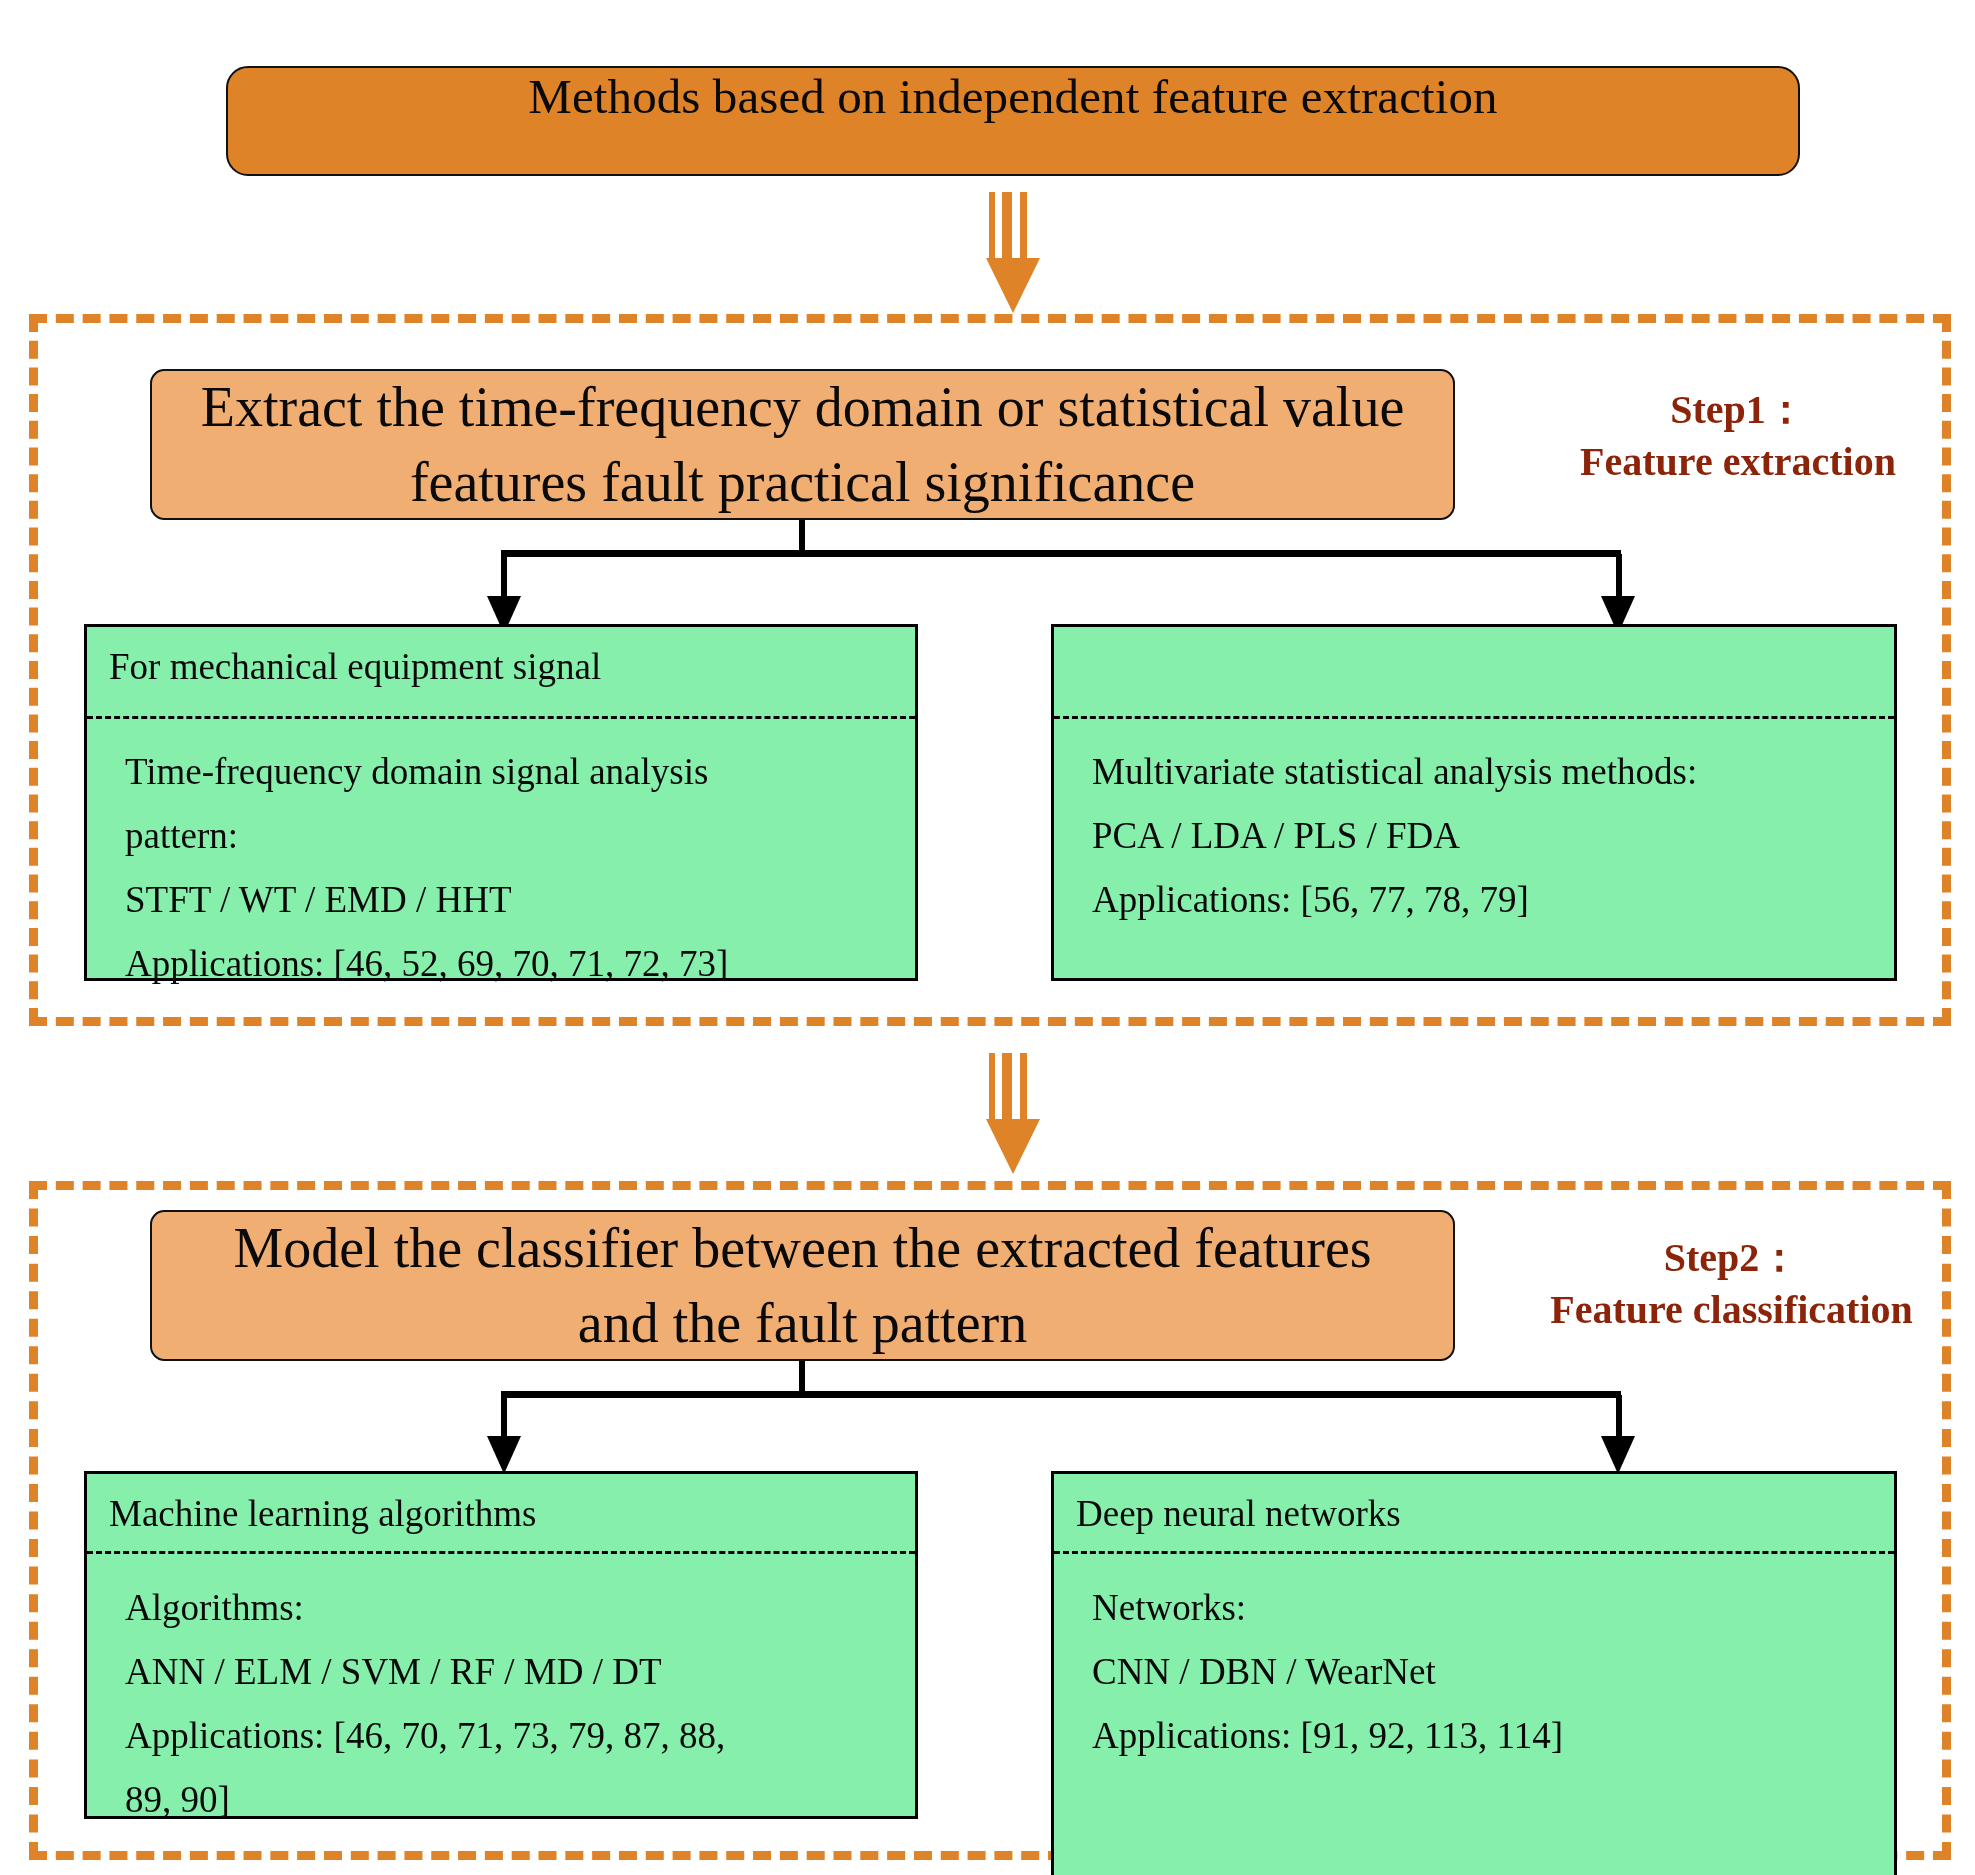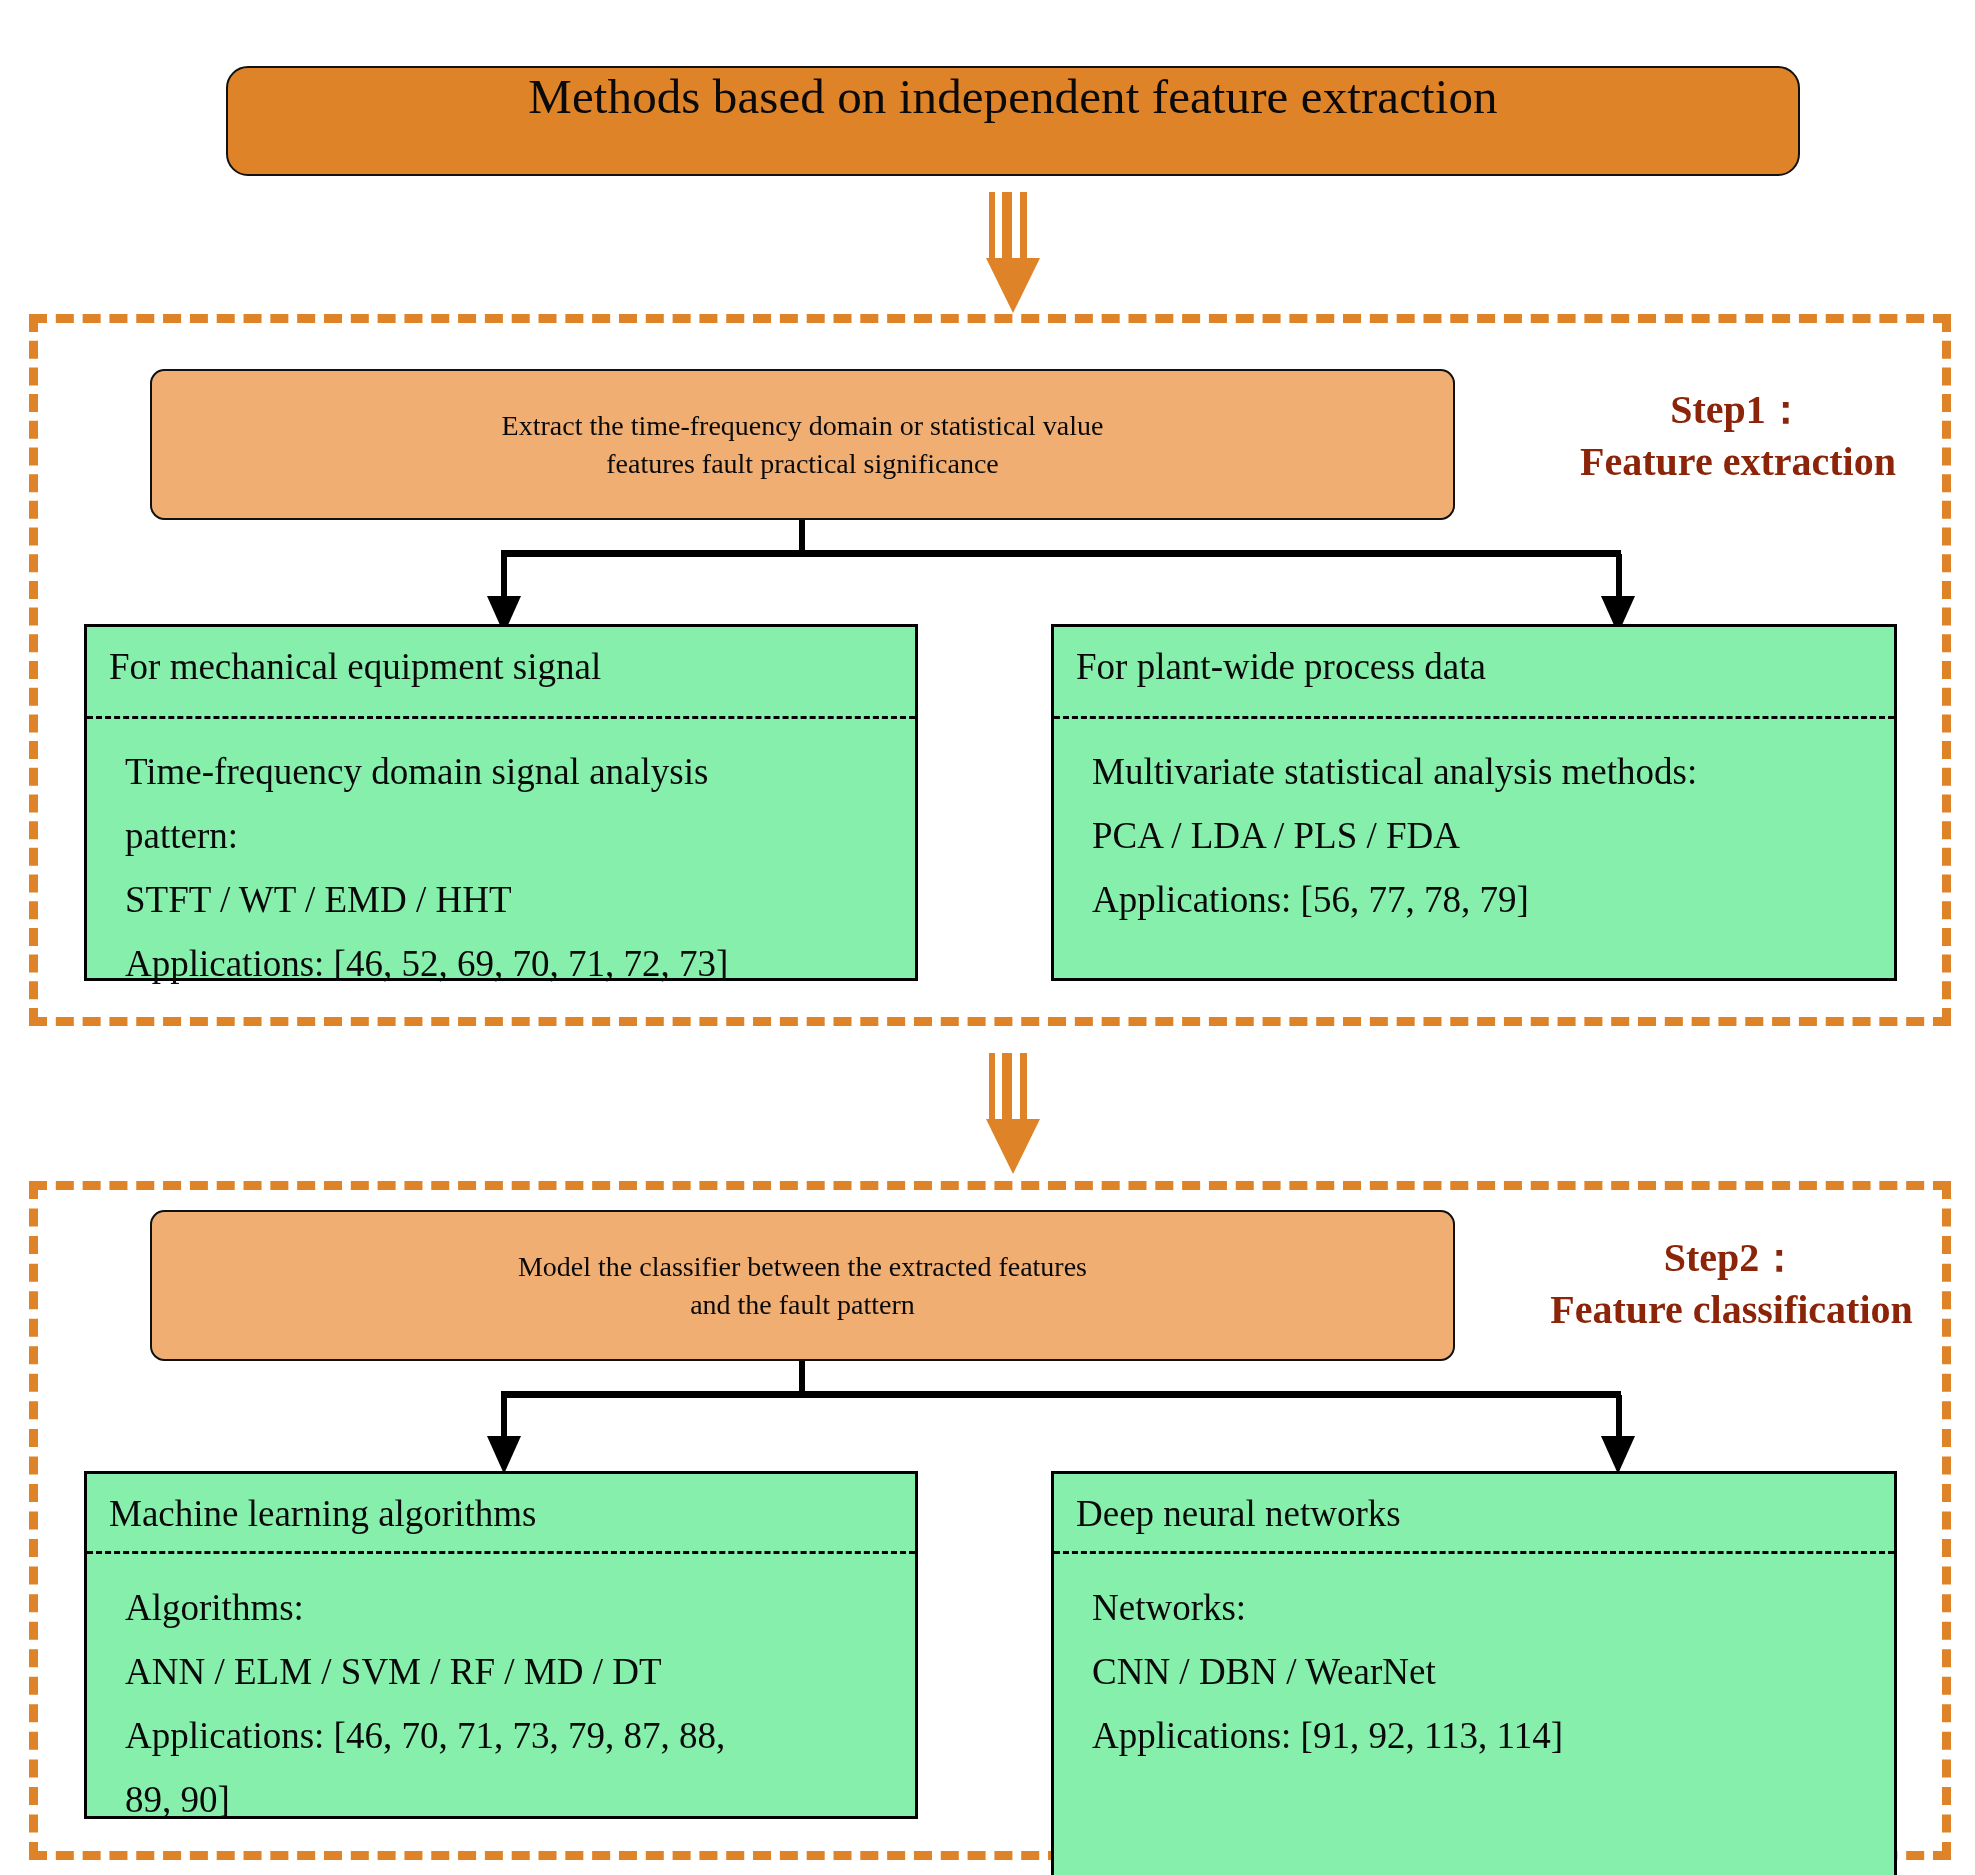--- a/index.html
+++ b/index.html
@@ -41,21 +41,21 @@
   }
   .step-label .l1{display:block;}
   .step-label .l2{display:block;}
 
   
   .main-box{
     position:absolute;background:#F0AE73;border:2px solid #111111;
     border-radius:14.4px;box-sizing:border-box;
     display:flex;align-items:center;justify-content:center;text-align:center;
   }
-  .main-box .mtxt{font-size:28px;color:#0a0a0a;line-height:1.33;}
+  .main-box .mtxt{font-size:56px;color:#0a0a0a;line-height:1.33;}
 
   
   .conn{position:absolute;}
   .conn .seg{position:absolute;background:#000000;}
   .conn .arrowhead{
     position:absolute;width:0;height:0;
     border-left:17px solid transparent;border-right:17px solid transparent;
     border-top:38px solid #000000;
   }
 
@@ -126,21 +126,20 @@
     <div class="leaf-div" style="top:89px;"></div>
     <div class="leaf-body" style="top:92px;">
       <p>Time-frequency domain signal analysis</p>
       <p>pattern:</p>
       <p>STFT / WT / EMD / HHT</p>
       <p>Applications: [46, 52, 69, 70, 71, 72, 73]</p>
     </div>
   </div>
 
   <div class="leaf" style="left:1051px;top:624px;width:846px;height:357px;">
-    <div class="leaf-head">For plant-wide process data</div>
     <div class="leaf-div" style="top:89px;"></div>
     <div class="leaf-body" style="top:92px;">
       <p>Multivariate statistical analysis methods:</p>
       <p>PCA / LDA / PLS / FDA</p>
       <p>Applications: [56, 77, 78, 79]</p>
     </div>
   </div>
 
   <div class="block-arrow" style="left:986px;top:1053px;height:115px;">
     <div class="ba-line" style="left:2.6px;height:68px;width:6.6px;"></div>

